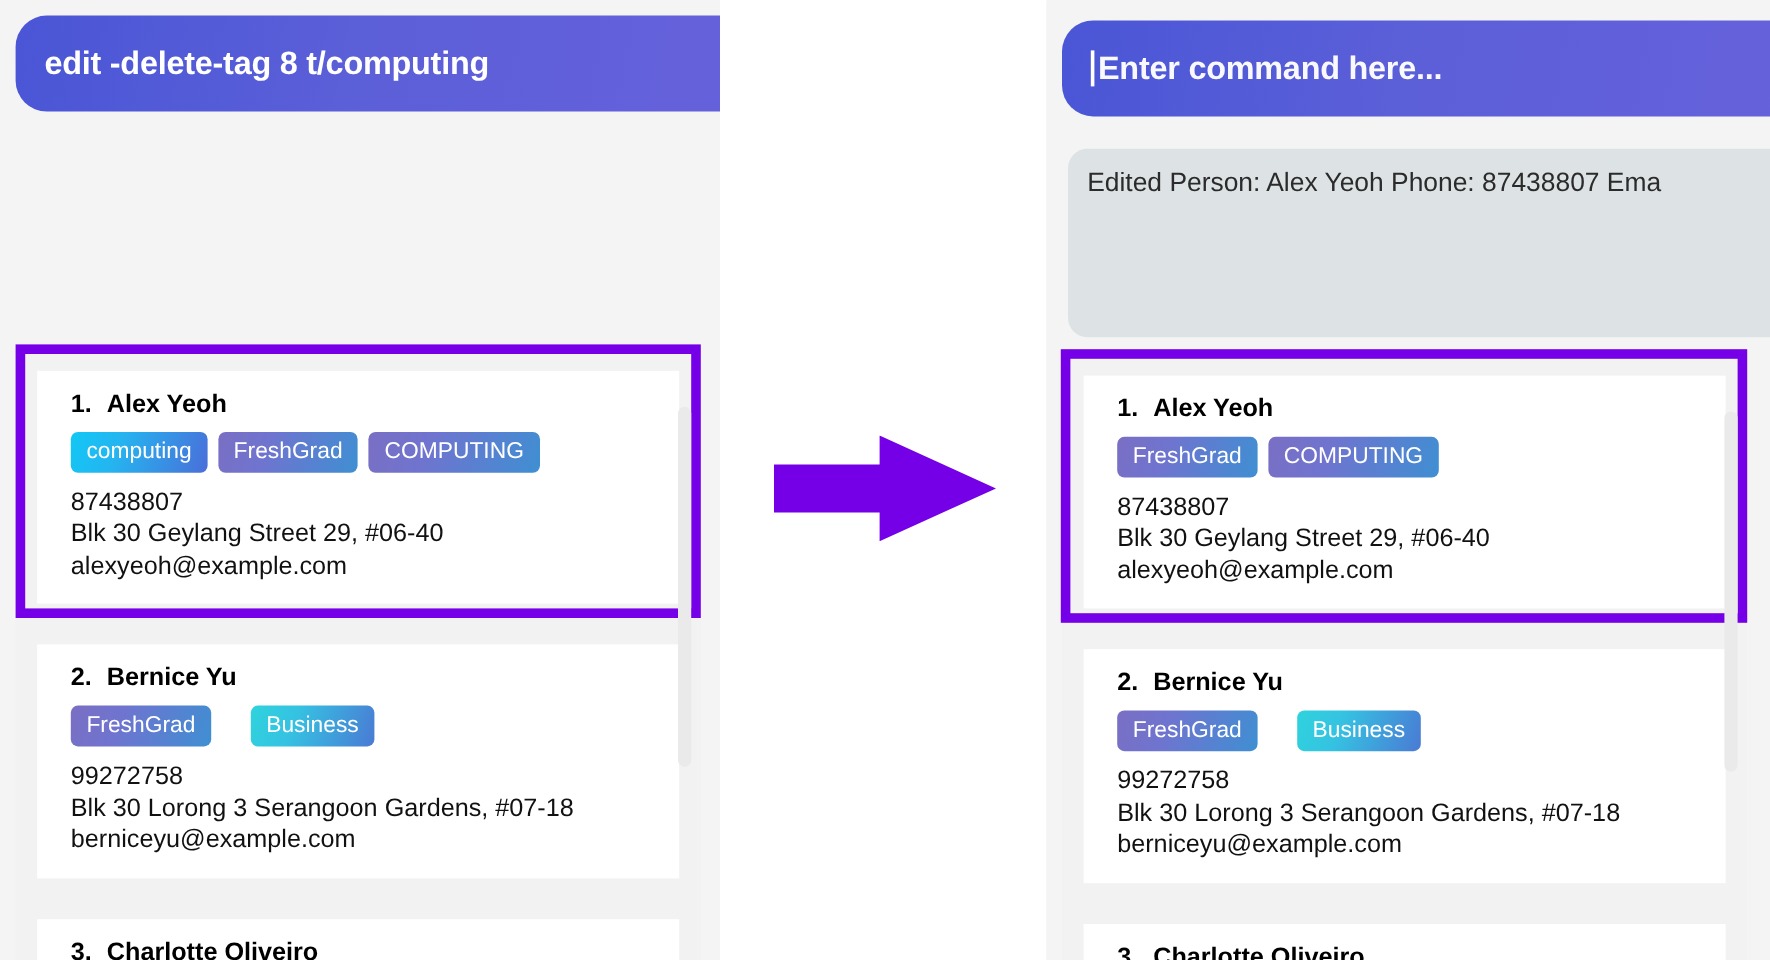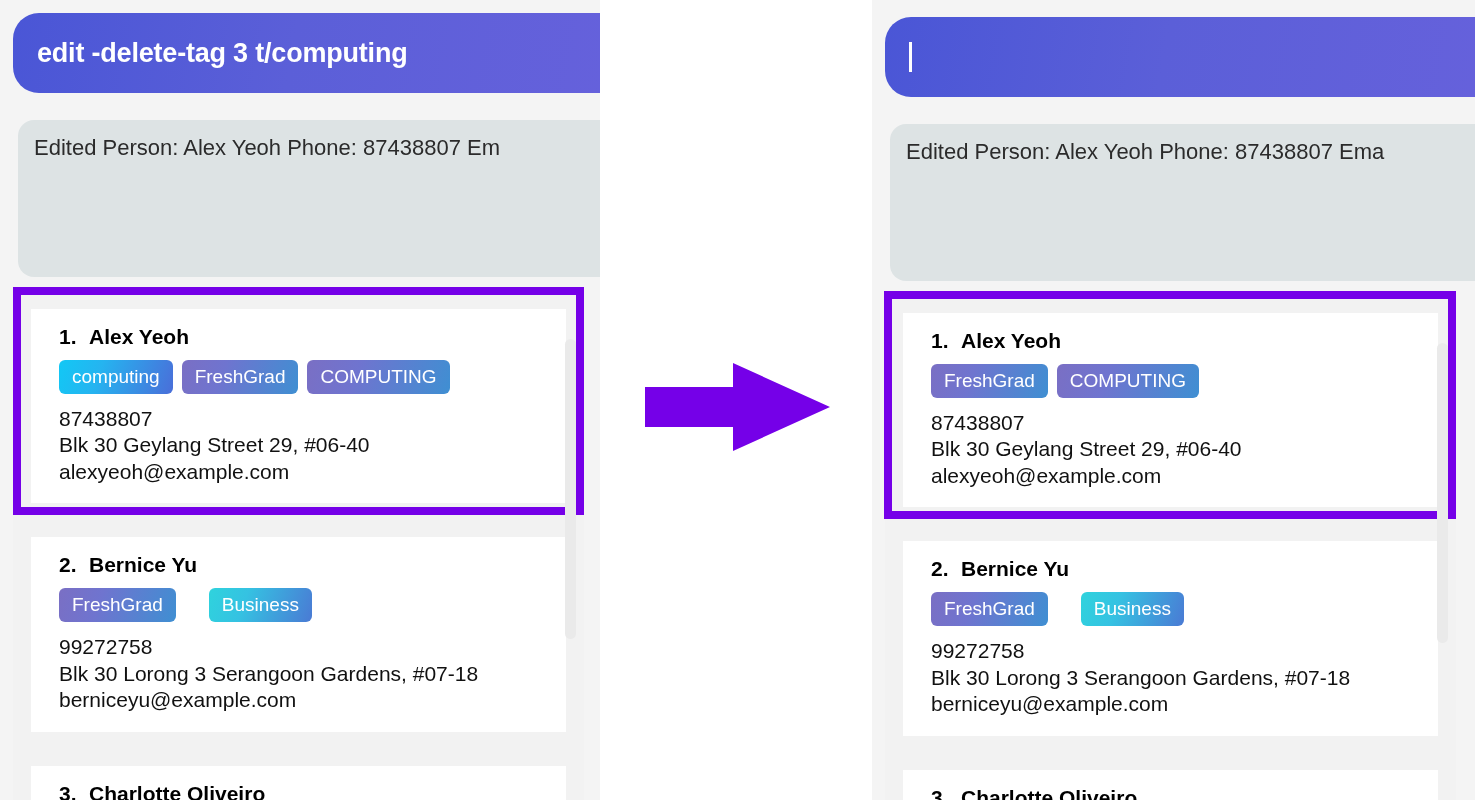--- a/index.html
+++ b/index.html
@@ -187,26 +187,23 @@
 </head>
 <body>
 
 <div id="stage">
 
   <div class="panel" id="panel-before">
     <div class="panel-inner">
 
       <div class="command-bar">
 
-        <span class="command-text">edit -delete-tag 3 t/computing</span>
-      </div>
-
-      <div class="result-box">
-        <div class="result-text">Edited Person: Alex Yeoh Phone: 87438807 Em</div>
-      </div>
+        <span class="command-text">edit -delete-tag 8 t/computing</span>
+      </div>
+
 
       <div class="person-list">
         <div class="list-scrollbar"></div>
 
         <div class="card">
           <div class="card-title">
             <span class="card-index">1.</span>
             <span class="card-name">Alex Yeoh</span>
           </div>
           <div class="tag-row">
@@ -255,20 +252,21 @@
 
   <svg id="arrow" viewBox="0 0 185 88">
     <polygon points="0,24 88,24 88,0 185,44 88,88 88,64 0,64" fill="#7500e8"></polygon>
   </svg>
 
   <div class="panel" id="panel-after">
     <div class="panel-inner">
 
       <div class="command-bar">
         <span class="caret"></span>
+        <span class="command-text placeholder">Enter command here...</span>
       </div>
 
       <div class="result-box">
         <div class="result-text">Edited Person: Alex Yeoh Phone: 87438807 Ema</div>
       </div>
 
       <div class="person-list">
         <div class="list-scrollbar"></div>
 
         <div class="card">

